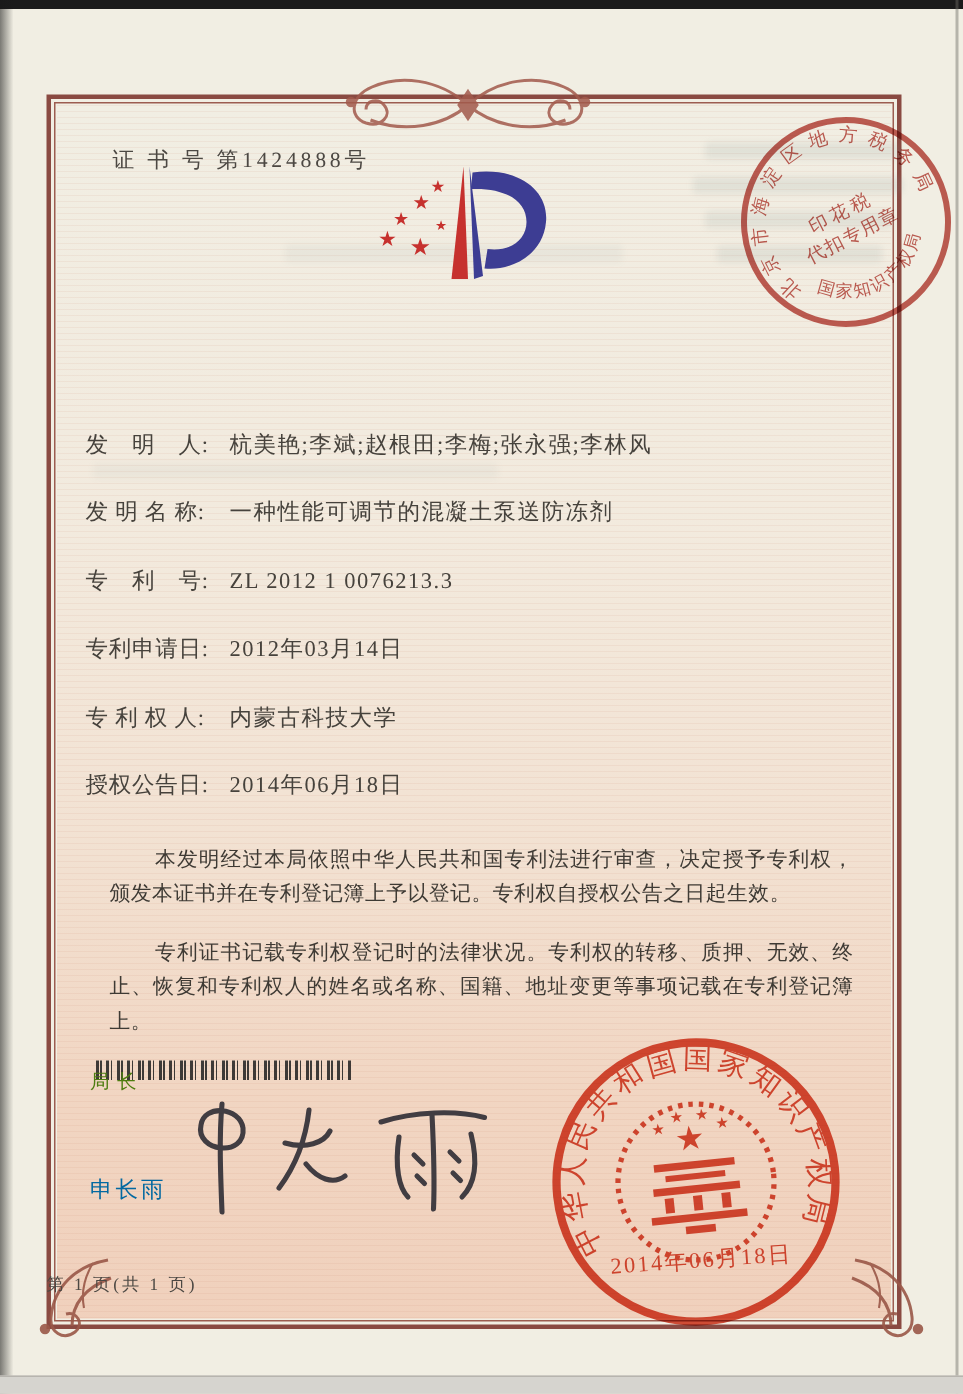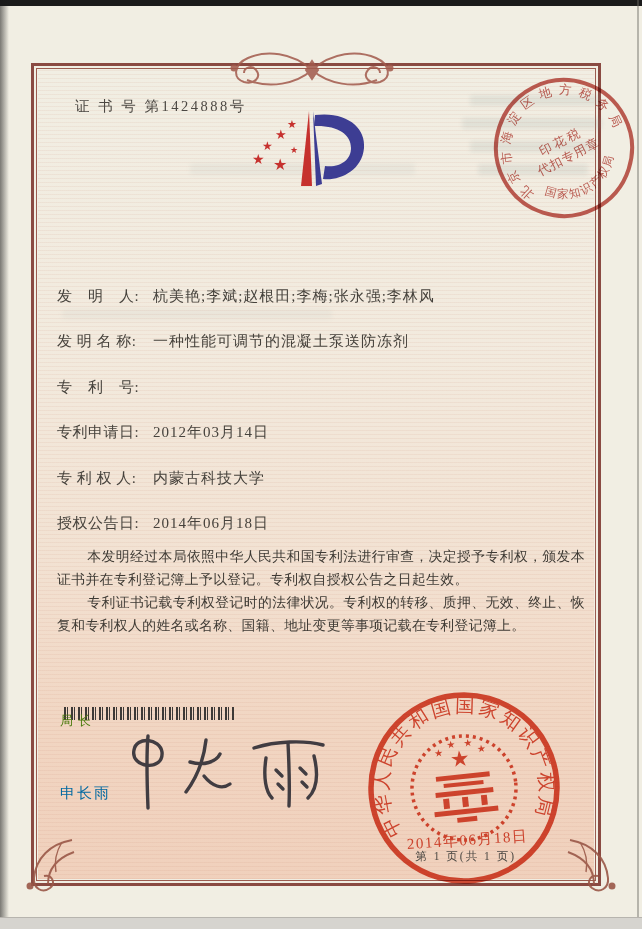--- a/index.html
+++ b/index.html
@@ -26,31 +26,31 @@
   
   .cert-no{position:absolute;left:55px;top:97px;font-size:14.5px;letter-spacing:2.5px;color:#4c4843;margin-left:20px;}
   .title{position:absolute;left:31px;top:196px;width:570px;text-align:center;
          font-size:33px;font-weight:600;letter-spacing:20px;padding-left:20px;box-sizing:border-box;color:#35332d;}
   .fields{position:absolute;left:57px;top:287px;width:530px;}
   .frow{display:flex;align-items:baseline;height:45.4px;font-size:15px;color:#46423c;}
   .frow .lbl{width:96px;flex:0 0 96px;letter-spacing:.5px;}
   .frow .val{letter-spacing:1px;}
   .paras{position:absolute;left:57px;top:545px;width:528px;font-size:13.8px;line-height:23px;
          color:#3e3a34;letter-spacing:.4px;text-align:justify;}
-  .paras p{margin:0;text-indent:2.2em;}
+  .paras p{margin:16px;text-indent:2.2em;}
   .barcode{position:absolute;left:64px;top:707px;width:170px;height:13px;opacity:.85;
      background:repeating-linear-gradient(90deg,#1e1e1e 0 2px,transparent 2px 3px,#1e1e1e 3px 4px,
        transparent 4px 7px,#1e1e1e 7px 9px,transparent 9px 10px,#1e1e1e 10px 11px,transparent 11px 14px);}
   .signer-title{position:absolute;left:60px;top:712px;font-size:13px;letter-spacing:5px;color:#4d7c0f;}
   .signer-name{position:absolute;left:60px;top:784px;font-size:15px;letter-spacing:2px;color:#0369a1;}
   .sig{position:absolute;left:118px;top:728px;}
   .seal{position:absolute;left:364px;top:688px;mix-blend-mode:multiply;opacity:.93;}
   .tax-stamp{position:absolute;left:488px;top:72px;mix-blend-mode:multiply;opacity:.88;}
   .logo{position:absolute;left:235px;top:98px;}
-  .footer{position:absolute;left:31px;top:849px;width:485px;text-align:right;
+  .footer{position:absolute;left:31px;top:849px;width:485px;text-align:left;
           font-size:11.5px;letter-spacing:2px;color:#4c4843;}
   svg text{font-family:"Liberation Serif","DejaVu Serif",serif;}
 </style>
 </head>
 <body>
 
 <div class="page">
 
   <div class="frame">
     <div class="frame-bg"></div>
@@ -132,20 +132,21 @@
     <div class="frow">
       <span class="lbl">发　明　人:</span>
       <span class="val">杭美艳;李斌;赵根田;李梅;张永强;李林风</span>
     </div>
     <div class="frow">
       <span class="lbl">发 明 名 称:</span>
       <span class="val">一种性能可调节的混凝土泵送防冻剂</span>
     </div>
     <div class="frow">
       <span class="lbl">专　利　号:</span>
+      <span class="val">ZL 2012 1 0076213.3</span>
     </div>
     <div class="frow">
       <span class="lbl">专利申请日:</span>
       <span class="val">2012年03月14日</span>
     </div>
     <div class="frow">
       <span class="lbl">专 利 权 人:</span>
       <span class="val">内蒙古科技大学</span>
     </div>
     <div class="frow">

